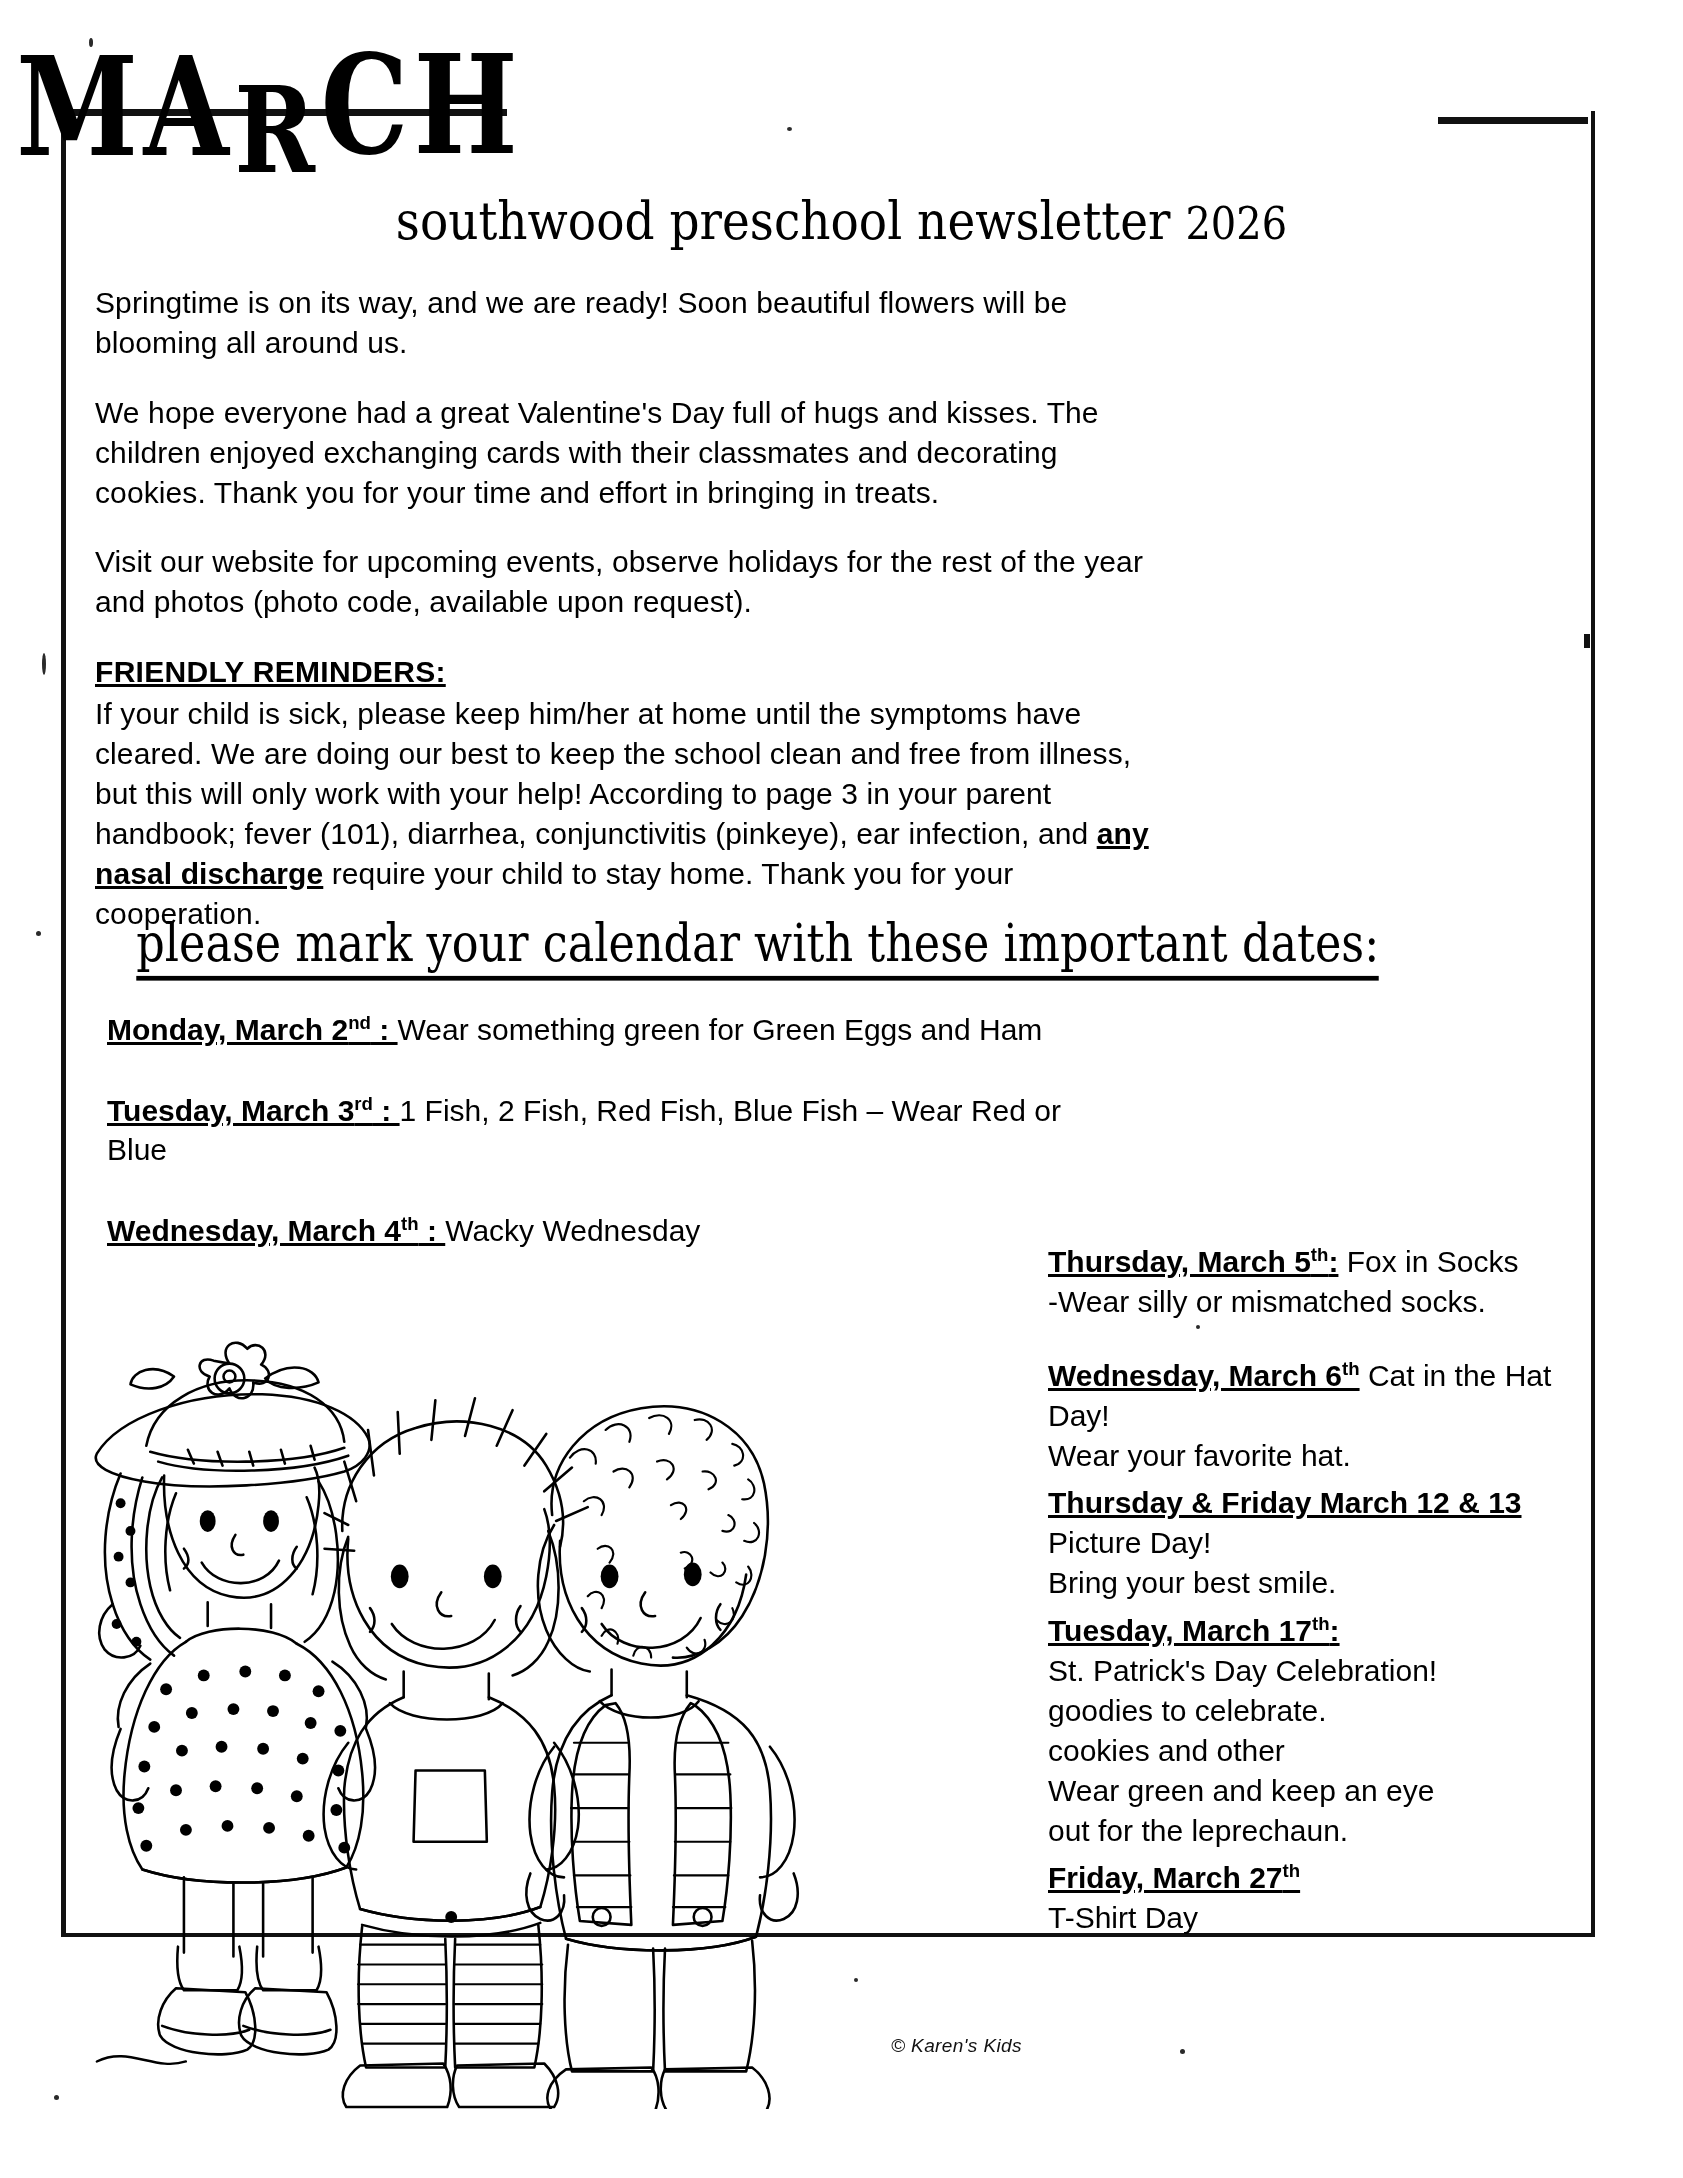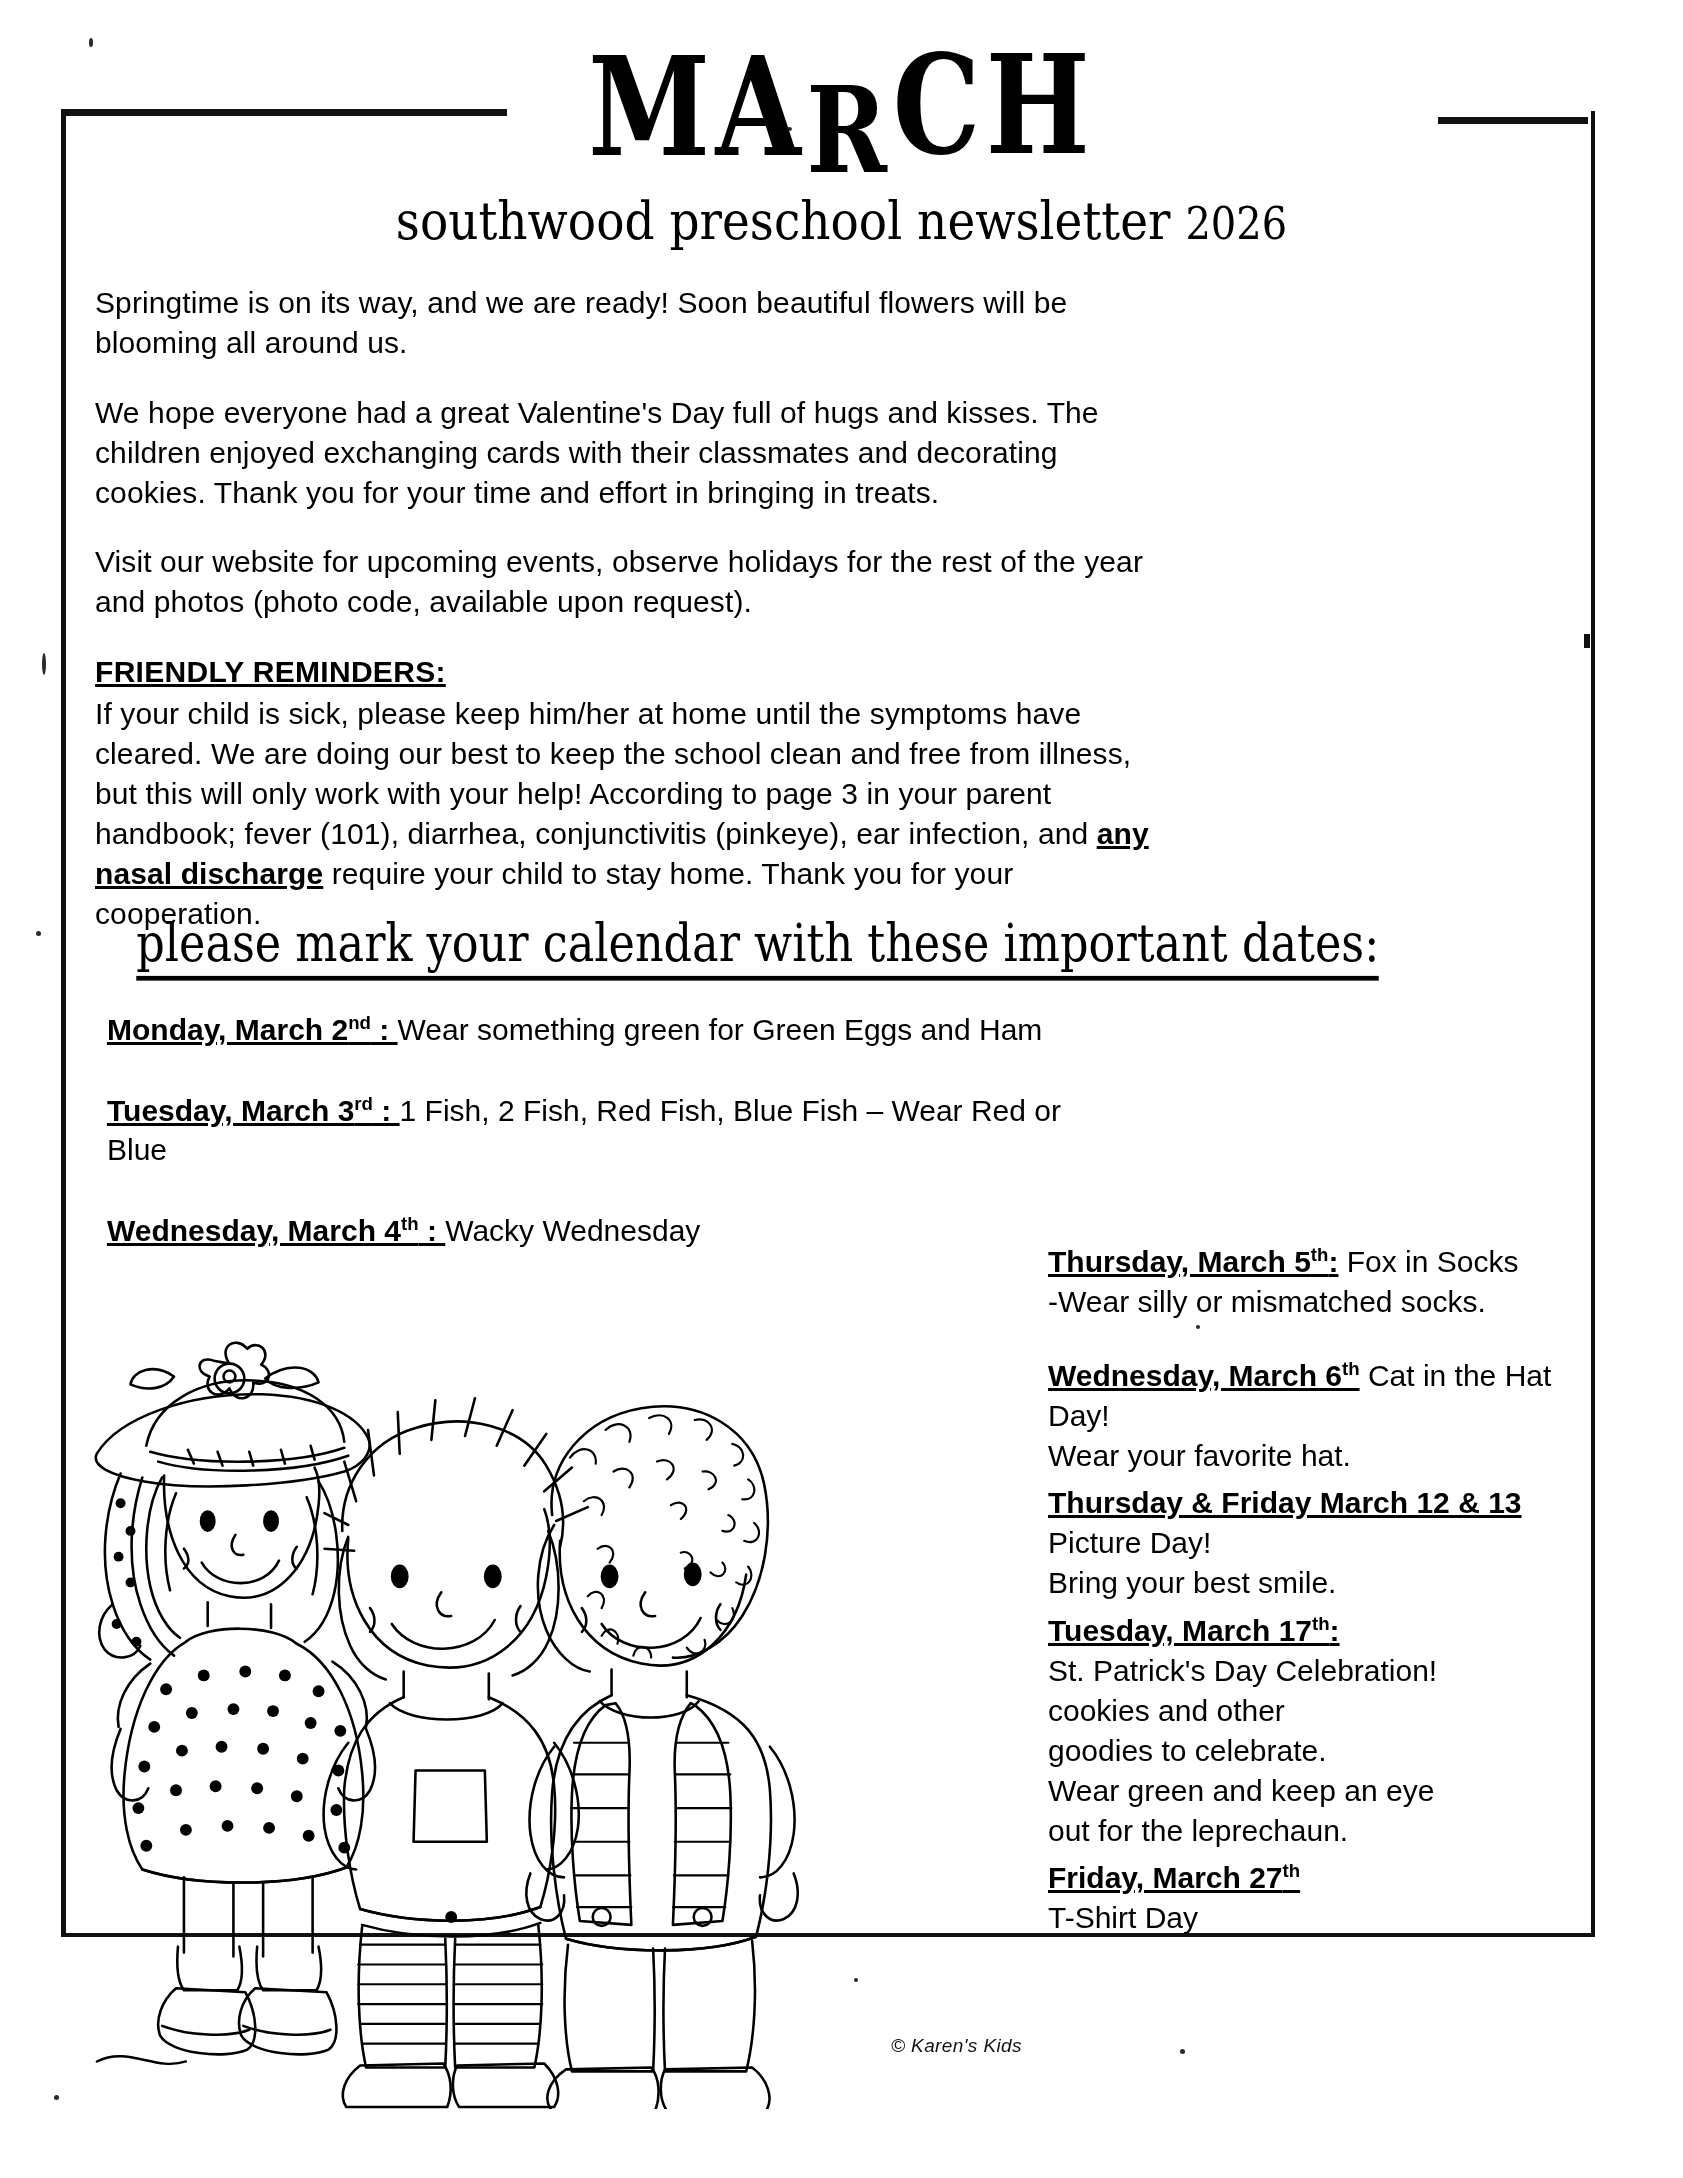--- a/index.html
+++ b/index.html
@@ -26,21 +26,21 @@
   .frame-top-left{
     position:absolute;left:61px;top:109px;width:446px;height:7px;background:#111;
   }
   .frame-top-right{
     position:absolute;left:1438px;top:117px;width:150px;height:7px;background:#111;
   }
   .frame-nick{position:absolute;left:1584px;top:634px;width:6px;height:14px;background:#111;}
 
   
   .masthead{
-    position:absolute;left:0;top:50px;width:1683px;text-align:center;
+    position:absolute;left:0;top:50px;width:1683px;
   }
   .march-title{
     font-family:"DejaVu Serif", serif;
     font-weight:700;
     font-size:117px;
     letter-spacing:6px;
     line-height:1;
     color:#000;
     display:inline-block;
     transform:scaleX(0.94) scaleY(1.16);
@@ -206,22 +206,22 @@
 
   <div class="blk">
     <span class="dlabel"><span>Thursday &amp; Friday March 12 &amp; 13</span></span>
     <div>Picture Day!</div>
     <div>Bring your best smile.</div>
   </div>
 
   <div class="blk">
     <span class="dlabel"><span>Tuesday, March 17</span><sup>th</sup><span>:</span></span>
     <div>St. Patrick's Day Celebration!</div>
+    <div>goodies to celebrate.</div>
     <div>cookies and other</div>
-    <div>goodies to celebrate.</div>
     <div>Wear green and keep an eye</div>
     <div>out for the leprechaun.</div>
   </div>
 
   <div class="blk">
     <span class="dlabel"><span>Friday, March 27</span><sup>th</sup></span>
     <div>T-Shirt Day</div>
   </div>
 
 </div>

